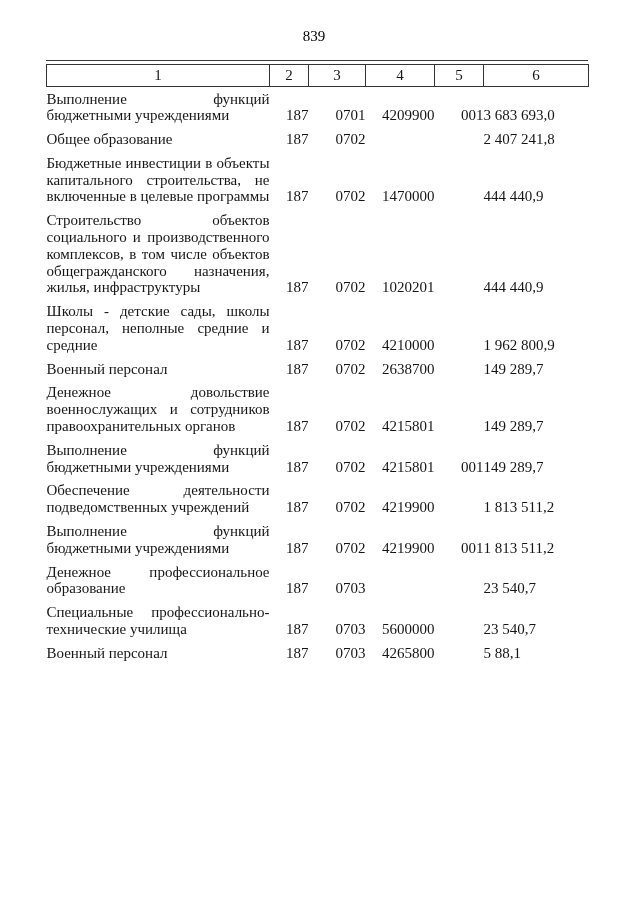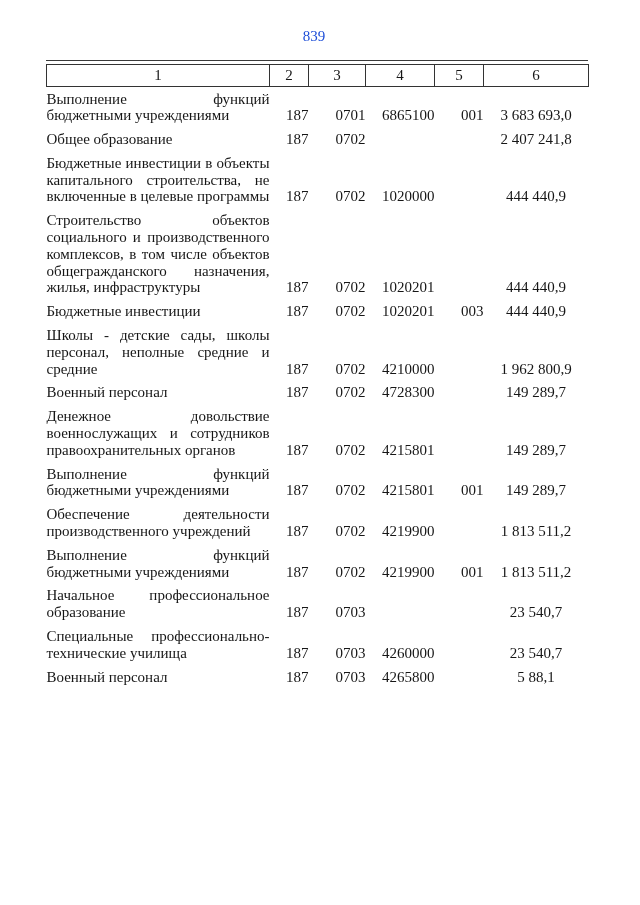--- a/index.html
+++ b/index.html
@@ -18,21 +18,21 @@
     font-family: "Liberation Serif", "DejaVu Serif", serif;
     color: #161616;
   }
   .page-number {
     position: absolute;
     top: 28px;
     left: 0;
     width: 628px;
     text-align: center;
     font-size: 15px;
-    color: #1d4ed8;
+    color: #000000;
   }
   .table-area {
     position: absolute;
     left: 46px;
     top: 60px;
     width: 542px;
   }
   .top-rule {
     height: 0;
     border-top: 1.6px solid #3a3a3a;
@@ -62,21 +62,21 @@
   td.c1 {
     text-align: justify;
     padding-left: 2px;
     padding-right: 4px;
   }
   td.c2, td.c3, td.c4, td.c5 {
     text-align: right;
     white-space: nowrap;
   }
   td.c6 {
-    text-align: center;
+    text-align: left;
     padding-right: 3px;
     white-space: nowrap;
   }
 </style>
 </head>
 <body>
 
 <div class="page">
 
   <div class="page-number">839</div>
@@ -100,76 +100,68 @@
           <th>4</th>
           <th>5</th>
           <th>6</th>
         </tr>
       </thead>
       <tbody id="rows">
   <tr>
     <td class="c1">Выполнение функций бюджетными учреждениями</td>
     <td class="c2">187</td>
     <td class="c3">0701</td>
-    <td class="c4">6865100</td>
+    <td class="c4">4209900</td>
     <td class="c5">001</td>
     <td class="c6">3 683 693,0</td>
   </tr>
 
   <tr>
     <td class="c1">Общее образование</td>
     <td class="c2">187</td>
     <td class="c3">0702</td>
     <td class="c4"></td>
     <td class="c5"></td>
     <td class="c6">2 407 241,8</td>
   </tr>
 
   <tr>
     <td class="c1">Бюджетные инвестиции в объекты капитального строительства, не включенные в целевые программы</td>
     <td class="c2">187</td>
     <td class="c3">0702</td>
-    <td class="c4">1020000</td>
+    <td class="c4">1470000</td>
     <td class="c5"></td>
     <td class="c6">444 440,9</td>
   </tr>
 
 
   <tr>
     <td class="c1">Строительство объектов социального и производственного комплексов, в том числе объектов общегражданского назначения, жилья, инфраструктуры</td>
     <td class="c2">187</td>
     <td class="c3">0702</td>
     <td class="c4">1020201</td>
     <td class="c5"></td>
     <td class="c6">444 440,9</td>
   </tr>
 
-  <tr>
-    <td class="c1">Бюджетные инвестиции</td>
-    <td class="c2">187</td>
-    <td class="c3">0702</td>
-    <td class="c4">1020201</td>
-    <td class="c5">003</td>
-    <td class="c6">444 440,9</td>
-  </tr>
 
   <tr>
     <td class="c1">Школы - детские сады, школы персонал, неполные средние и средние</td>
     <td class="c2">187</td>
     <td class="c3">0702</td>
     <td class="c4">4210000</td>
     <td class="c5"></td>
     <td class="c6">1 962 800,9</td>
   </tr>
 
   <tr>
     <td class="c1">Военный персонал</td>
     <td class="c2">187</td>
     <td class="c3">0702</td>
-    <td class="c4">4728300</td>
+    <td class="c4">2638700</td>
     <td class="c5"></td>
     <td class="c6">149 289,7</td>
   </tr>
 
   <tr>
     <td class="c1">Денежное довольствие военнослужащих и сотрудников правоохранительных органов</td>
     <td class="c2">187</td>
     <td class="c3">0702</td>
     <td class="c4">4215801</td>
     <td class="c5"></td>
@@ -179,51 +171,51 @@
   <tr>
     <td class="c1">Выполнение функций бюджетными учреждениями</td>
     <td class="c2">187</td>
     <td class="c3">0702</td>
     <td class="c4">4215801</td>
     <td class="c5">001</td>
     <td class="c6">149 289,7</td>
   </tr>
 
   <tr>
-    <td class="c1">Обеспечение деятельности производственного учреждений</td>
+    <td class="c1">Обеспечение деятельности подведомственных учреждений</td>
     <td class="c2">187</td>
     <td class="c3">0702</td>
     <td class="c4">4219900</td>
     <td class="c5"></td>
     <td class="c6">1 813 511,2</td>
   </tr>
 
   <tr>
     <td class="c1">Выполнение функций бюджетными учреждениями</td>
     <td class="c2">187</td>
     <td class="c3">0702</td>
     <td class="c4">4219900</td>
     <td class="c5">001</td>
     <td class="c6">1 813 511,2</td>
   </tr>
 
   <tr>
-    <td class="c1">Начальное профессиональное образование</td>
+    <td class="c1">Денежное профессиональное образование</td>
     <td class="c2">187</td>
     <td class="c3">0703</td>
     <td class="c4"></td>
     <td class="c5"></td>
     <td class="c6">23 540,7</td>
   </tr>
 
   <tr>
     <td class="c1">Специальные профессионально-технические училища</td>
     <td class="c2">187</td>
     <td class="c3">0703</td>
-    <td class="c4">4260000</td>
+    <td class="c4">5600000</td>
     <td class="c5"></td>
     <td class="c6">23 540,7</td>
   </tr>
 
   <tr>
     <td class="c1">Военный персонал</td>
     <td class="c2">187</td>
     <td class="c3">0703</td>
     <td class="c4">4265800</td>
     <td class="c5"></td>

